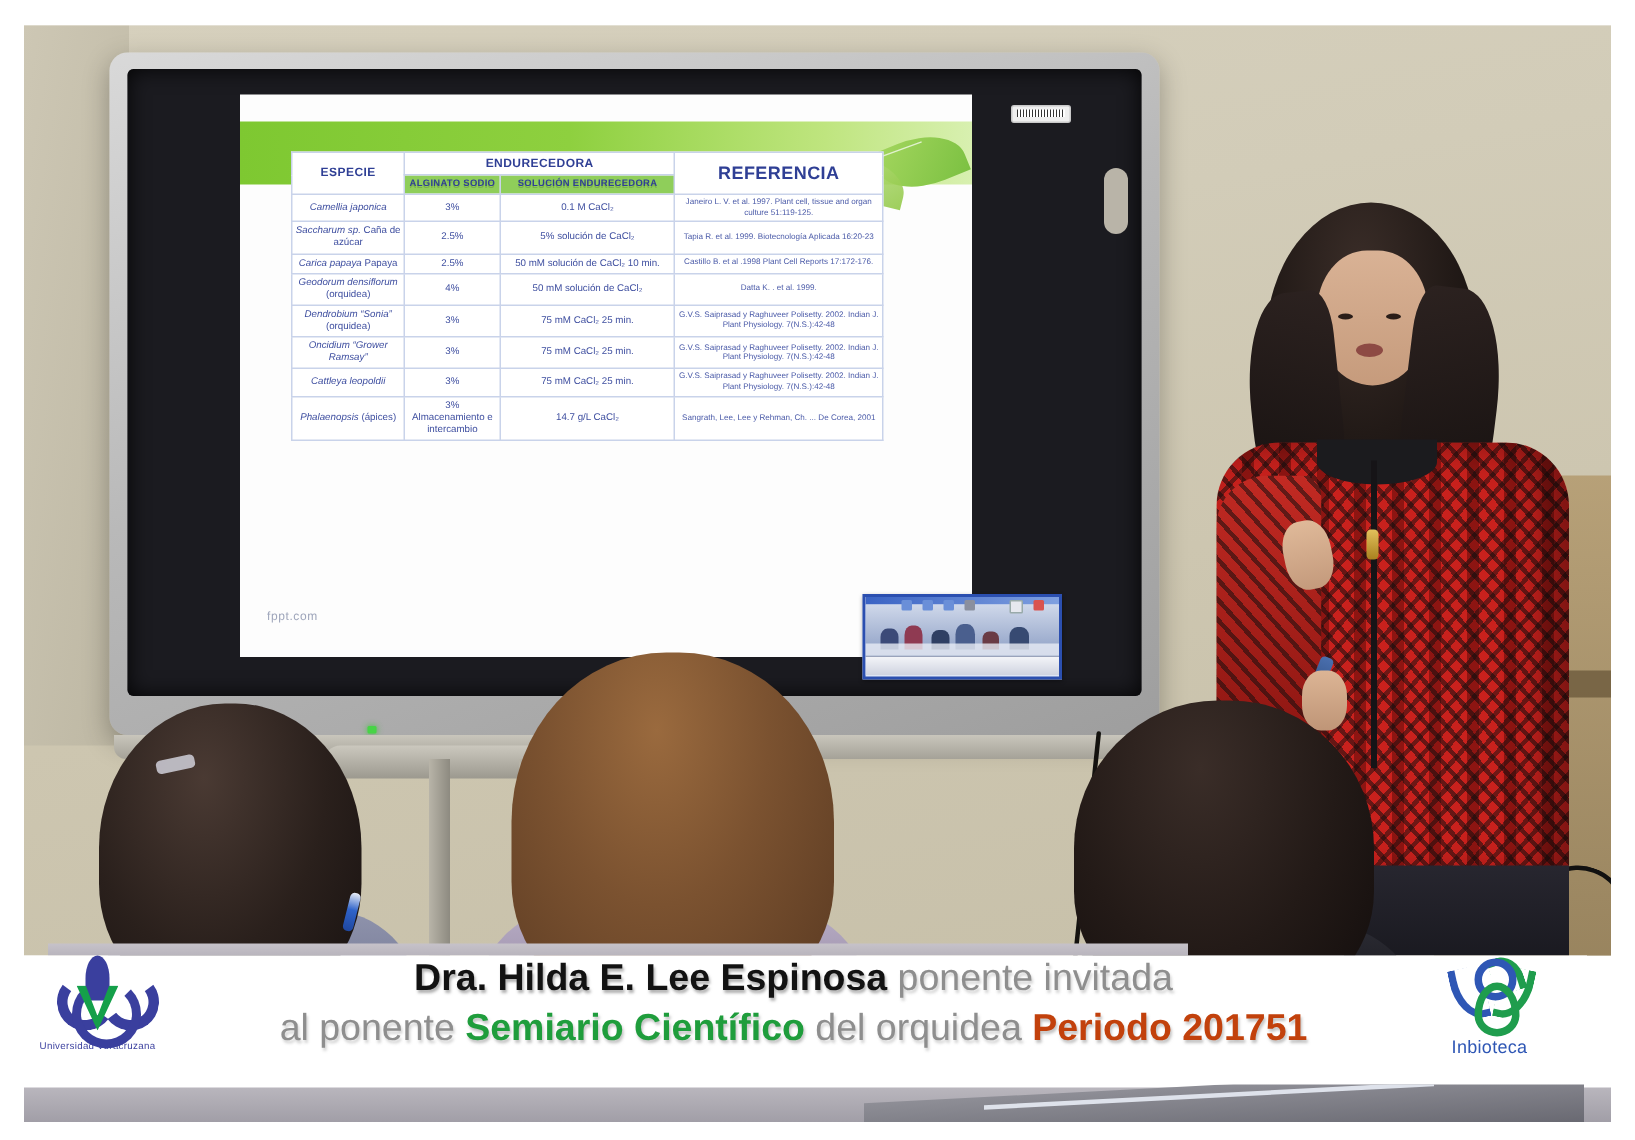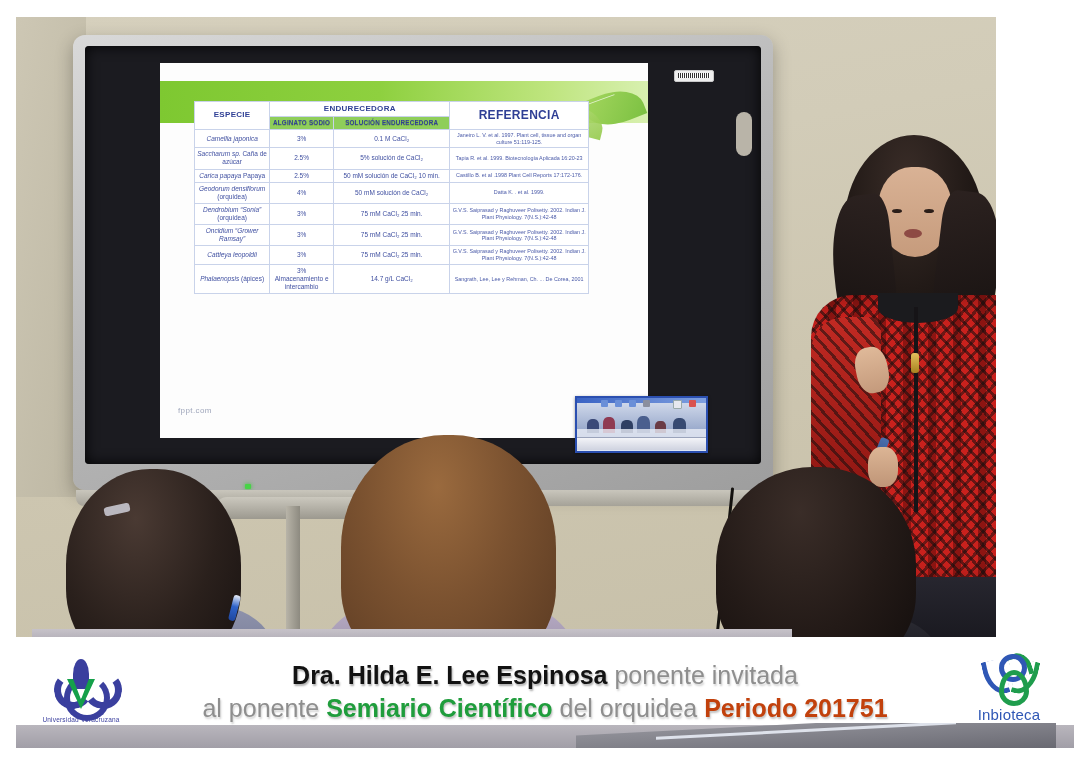--- a/index.html
+++ b/index.html
@@ -1,21 +1,21 @@
 <!DOCTYPE html>
 <html><head>
 <meta charset="utf-8">
 <style>
   html,body{margin:0;padding:0;background:#ffffff;}
   body{width:1090px;height:760px;overflow:hidden;font-family:"Liberation Sans",sans-serif;}
 
   .page{position:relative;width:1090px;height:760px;background:#ffffff;}
 
   
-  .photo{position:absolute;left:16px;top:17px;width:980px;height:620px;overflow:hidden;
+  .photo{position:absolute;left:16px;top:17px;width:1058px;height:620px;overflow:hidden;
          background:#cfc9b6;}
   
   .wall{position:absolute;left:0;top:0;width:100%;height:100%;
         background:linear-gradient(170deg,#d6d0bd 0%,#d2ccb8 30%,#cdc6b0 60%,#c7c0a9 100%);}
   .wall-left{position:absolute;left:0;top:0;width:70px;height:480px;
         background:linear-gradient(100deg,#cdc7b4,#bdb7a3);}
   .wall-right-trim{position:absolute;left:940px;top:300px;width:120px;height:340px;
         background:linear-gradient(180deg,#b39a6e,#8f7850);opacity:.85;}
   .wall-right-trim2{position:absolute;left:925px;top:430px;width:135px;height:18px;
         background:#6d5a3c;opacity:.8;}
@@ -163,22 +163,22 @@
   .sp-hand2{position:absolute;left:852px;top:430px;width:30px;height:40px;border-radius:42%;
         background:linear-gradient(180deg,#dcb595,#bf9577);}
   .sp-marker{position:absolute;left:858px;top:420px;width:9px;height:38px;border-radius:3px;
         background:linear-gradient(180deg,#4a6fae,#24406f);transform:rotate(22deg);}
 
   
   .desk{position:absolute;left:16px;top:612px;width:760px;height:26px;
         background:linear-gradient(180deg,#c6c2c9,#9a96a2);}
 
   
-  .banner{position:absolute;left:16px;top:637px;width:1058px;height:86px;background:#ffffff;
-        display:flex;align-items:flex-end;}
+  .banner{position:absolute;left:0;top:637px;width:1058px;height:86px;background:#ffffff;
+        display:flex;align-items:flex-start;}
   .logo-uv{width:130px;display:flex;flex-direction:column;align-items:center;
         justify-content:center;}
   .uv-mark{position:relative;width:58px;height:54px;}
   .uv-center{position:absolute;left:21px;top:0;width:16px;height:30px;border-radius:50% 50% 0 0;
         background:#3a3f9e;}
   .uv-l{position:absolute;left:2px;top:12px;width:24px;height:24px;
         border:7px solid #3a3f9e;border-radius:50%;border-right-color:transparent;
         border-top-color:transparent;transform:rotate(-8deg);}
   .uv-r{position:absolute;left:32px;top:12px;width:24px;height:24px;
         border:7px solid #3a3f9e;border-radius:50%;border-left-color:transparent;
@@ -208,21 +208,21 @@
         border-radius:50% 50% 50% 50%/60% 60% 40% 40%;border:5px solid #1f9d4d;}
   .inb-lf{position:absolute;left:1px;top:8px;width:18px;height:30px;
         border-left:5px solid #2f57b5;border-bottom:5px solid #2f57b5;
         border-radius:0 0 0 80%;transform:rotate(-12deg);}
   .inb-rf{position:absolute;left:31px;top:8px;width:18px;height:30px;
         border-right:5px solid #1f9d4d;border-bottom:5px solid #1f9d4d;
         border-radius:0 0 80% 0;transform:rotate(12deg);}
   .inb-tail{position:absolute;left:27px;top:0px;width:16px;height:20px;
         border-top:5px solid #1f9d4d;border-right:5px solid #1f9d4d;
         border-radius:0 70% 0 0;transform:rotate(-18deg);}
-  .inb-text{margin-top:4px;font-size:15px;color:#2f57b5;letter-spacing:.2px;}
+  .inb-text{margin-top:4px;font-size:12px;color:#2f57b5;letter-spacing:.2px;}
 
   
   .photo-bottom{position:absolute;left:16px;top:723px;width:1058px;height:25px;overflow:hidden;}
   .pb-inner{position:absolute;left:0;top:-698px;width:1058px;height:760px;}
   .pb-desk{position:absolute;left:0;top:700px;width:1058px;height:48px;
         background:linear-gradient(180deg,#b9b6bd,#87848f);}
   .pb-board{position:absolute;left:560px;top:698px;width:480px;height:50px;
         background:linear-gradient(180deg,#8e8e96,#5d5d66);
         transform:skewY(-3deg);}
   .pb-shine{position:absolute;left:640px;top:704px;width:300px;height:3px;background:#e8ecf5;

